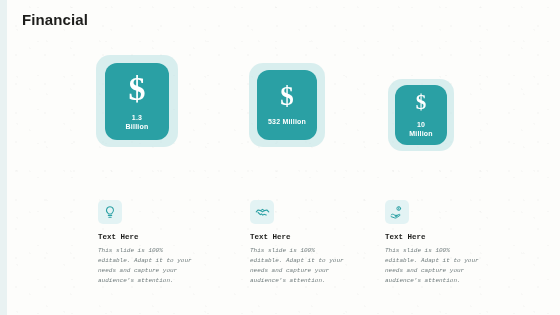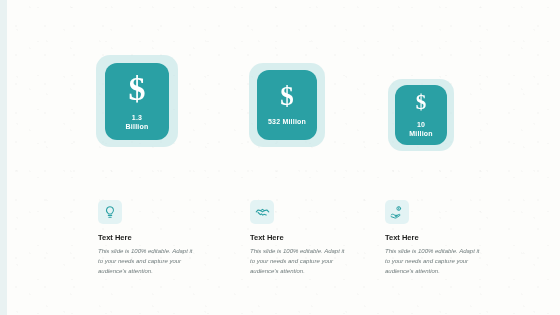--- a/index.html
+++ b/index.html
@@ -103,20 +103,21 @@
   .c2 .card-sym { font-size: 27px; }
   
   .c3 .card-shadow { left: 0; top: 0; width: 66px; height: 72px; }
   .c3 .card-main { left: 7px; top: 6px; width: 52px; height: 60px; }
   .c3 .card-sym { font-size: 21px; }
 
   
   .item {
     position: absolute;
     width: 150px;
+    font-family: Liberation Mono, monospace;
   }
   .item-icon {
     width: 24px;
     height: 24px;
     border-radius: 5px;
     background: #e3f3f4;
     display: flex;
     align-items: center;
     justify-content: center;
     margin-bottom: 9px;
@@ -135,20 +136,21 @@
     width: 98px;
   }
 </style>
 </head>
 <body>
 
 <div class="slide">
   <div class="texture"></div>
   <div class="left-bar"></div>
 
+  <div class="title">Financial</div>
 
   <div class="cards">
 
     <div class="card-wrap c1" style="left:96px; top:55px;">
       <div class="card-shadow"></div>
       <div class="card-main">
         <div class="card-sym">$</div>
         <div class="card-val">1.3</div>
         <div class="card-val" style="margin-top:0;">Billion</div>
       </div>

